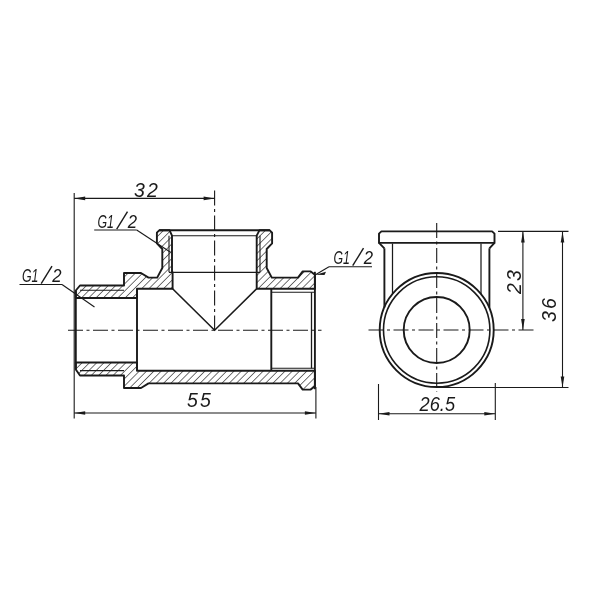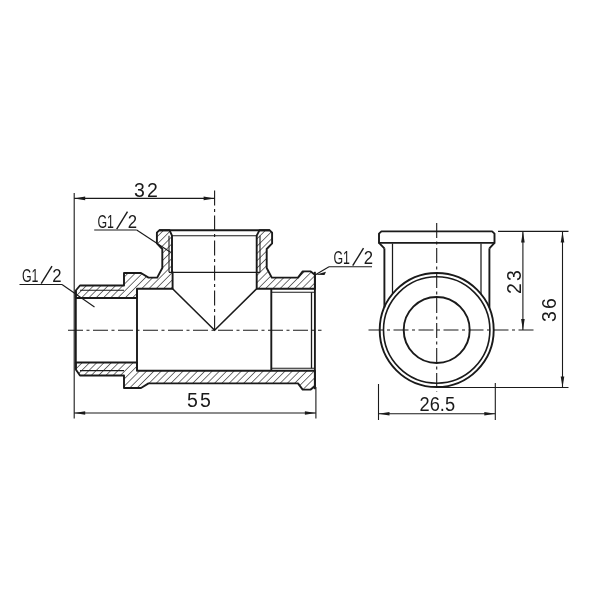--- a/index.html
+++ b/index.html
@@ -1,16 +1,16 @@
 <!DOCTYPE html>
 <html><head>
 <meta charset="utf-8">
 <style>
   html,body{margin:0;padding:0;background:#fff;}
-  .wrap{width:600px;height:600px;position:relative;background:#fff;}
+  .wrap{width:600px;height:600px;position:relative;background:#fff;font-style:italic;}
   text{font-family:"Liberation Sans",sans-serif;fill:#1a1a1a;}
 </style>
 </head>
 <body>
 <div class="wrap">
 <svg width="600" height="600" viewBox="0 0 600 600">
   <defs>
     <pattern id="h" width="5.15" height="5.15" patternUnits="userSpaceOnUse" patternTransform="rotate(-45)">
       <rect width="5.15" height="5.15" fill="#fff"></rect>
       <line x1="0" y1="0" x2="5.15" y2="0" stroke="#1a1a1a" stroke-width="1.2"></line>

